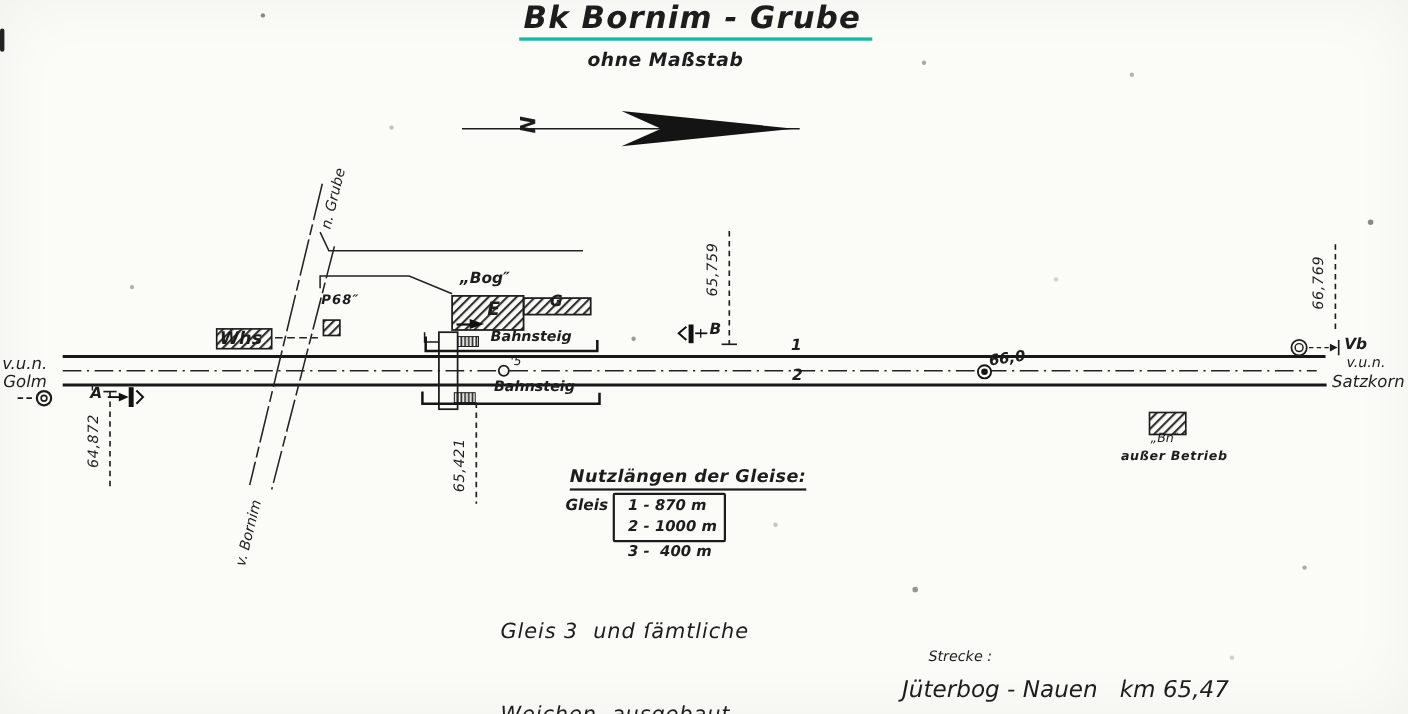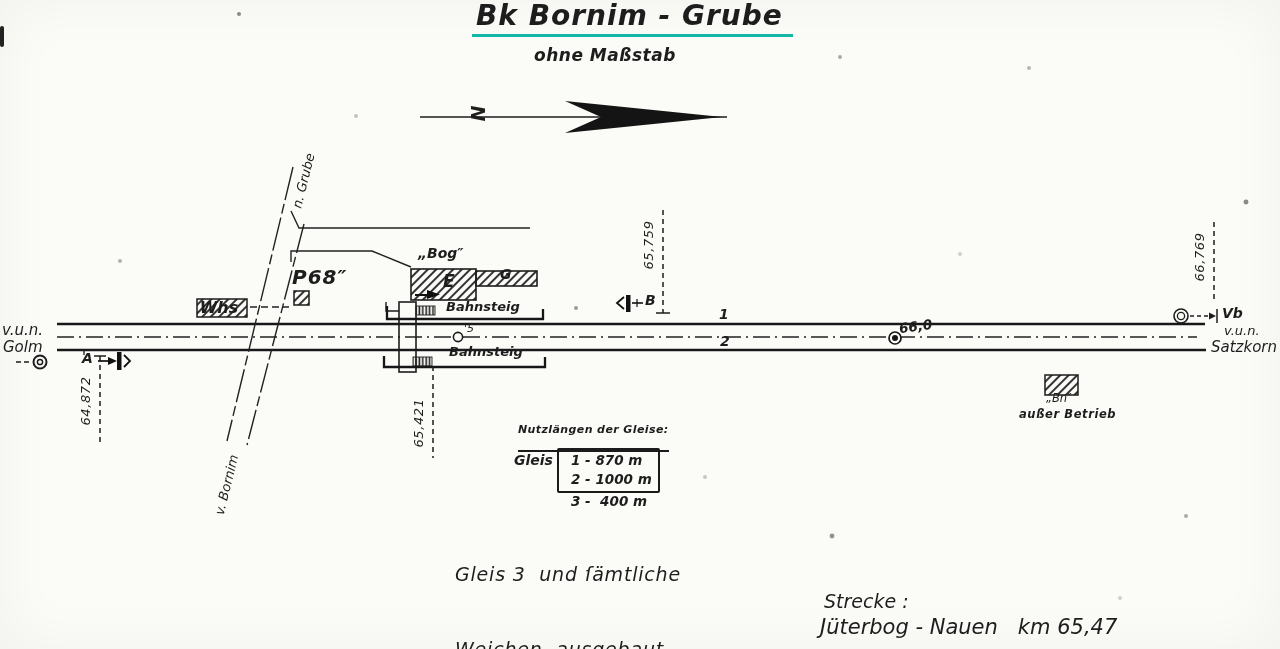--- a/index.html
+++ b/index.html
@@ -15,21 +15,21 @@
   .b{font-weight:bold;}
   .title{
     font-size:28px;font-weight:bold;letter-spacing:1px;
     border-bottom:3px solid #14b8a6;padding:0 10px 2px 4px;
   }
   .subtitle{font-size:17px;font-weight:bold;letter-spacing:.5px;}
   .rot{transform:rotate(-90deg);transform-origin:center;text-align:center;}
   .kms{font-size:13px;letter-spacing:.6px;width:56px;height:16px;}
   .roadlbl{font-size:13px;transform:rotate(-76deg);transform-origin:center;text-align:center;height:16px;}
   .note{font-size:19px;letter-spacing:.8px;line-height:25px;}
-  .legend-title{font-size:11px;font-weight:bold;border-bottom:2px solid #1b1b1b;padding-bottom:14px;letter-spacing:.4px;}
+  .legend-title{font-size:16px;font-weight:bold;border-bottom:2px solid #1b1b1b;padding-bottom:2px;letter-spacing:.4px;}
   .legend-box{
     position:absolute;border:2px solid #1b1b1b;border-radius:2px;
     padding:1px 6px 2px 6px;
   }
   .legend-row{font-style:italic;font-weight:bold;font-size:13.5px;white-space:pre;line-height:19px;}
   .specks{position:absolute;left:0;top:0;width:2px;height:2px;border-radius:50%;background:transparent;
     box-shadow:
       238px 13px 0 1px rgba(45,45,45,.55),
       839px 56px 0 1px rgba(70,70,70,.45),
       1028px 67px 0 1px rgba(80,80,80,.4),
@@ -164,21 +164,21 @@
   <div class="lbl" style="left:3px;top:339px;font-size:15px;">Golm</div>
 
   <div class="lbl b" style="left:1222px;top:306px;font-size:14px;">Vb</div>
   <div class="lbl" style="left:1224px;top:324px;font-size:13px;">v.u.n.</div>
   <div class="lbl" style="left:1211px;top:339px;font-size:15px;">Satzkorn</div>
 
   <div class="lbl roadlbl" style="left:269px;top:173px;width:72px;">n. Grube</div>
   <div class="lbl roadlbl" style="left:190px;top:477px;width:76px;">v. Bornim</div>
 
   <div class="lbl b" style="left:197px;top:299px;width:44px;height:18px;line-height:18px;text-align:center;font-size:16px;">Whs</div>
-  <div class="lbl b" style="left:292px;top:266px;font-size:20px;letter-spacing:1px;">P68″</div>
+  <div class="lbl b" style="left:292px;top:266px;font-size:12px;letter-spacing:1px;">P68″</div>
   <div class="lbl b" style="left:418px;top:246px;font-size:14px;">„Bog″</div>
   <div class="lbl b" style="left:443px;top:272px;font-size:17px;">E</div>
   <div class="lbl b" style="left:500px;top:267px;font-size:14px;">G</div>
 
   <div class="lbl b" style="left:446px;top:300px;font-size:13px;">Bahnsteig</div>
   <div class="lbl b" style="left:449px;top:345px;font-size:13px;">Bahnsteig</div>
 
   <div class="lbl b" style="left:719px;top:307px;font-size:14px;">1</div>
   <div class="lbl b" style="left:720px;top:334px;font-size:14px;">2</div>
 
@@ -204,18 +204,18 @@
   <div class="lbl legend-row" style="left:571px;top:492px;">3 -  400 m</div>
 
   <div class="lbl note" style="left:455px;top:512px;">
     <div>Gleis 3  und ſämtliche</div>
     <div>Weichen  ausgebaut,</div>
     
     
     
   </div>
 
-  <div class="lbl" style="left:824px;top:591px;font-size:19px;">Strecke :</div>
+  <div class="lbl" style="left:844px;top:591px;font-size:13px;">Strecke :</div>
   <div class="lbl" style="left:820px;top:616px;font-size:21px;">Jüterbog - Nauen   km 65,47</div>
 
   <div class="specks"></div>
   <div class="edge-mark"></div>
 </div>
 
 </body></html>

